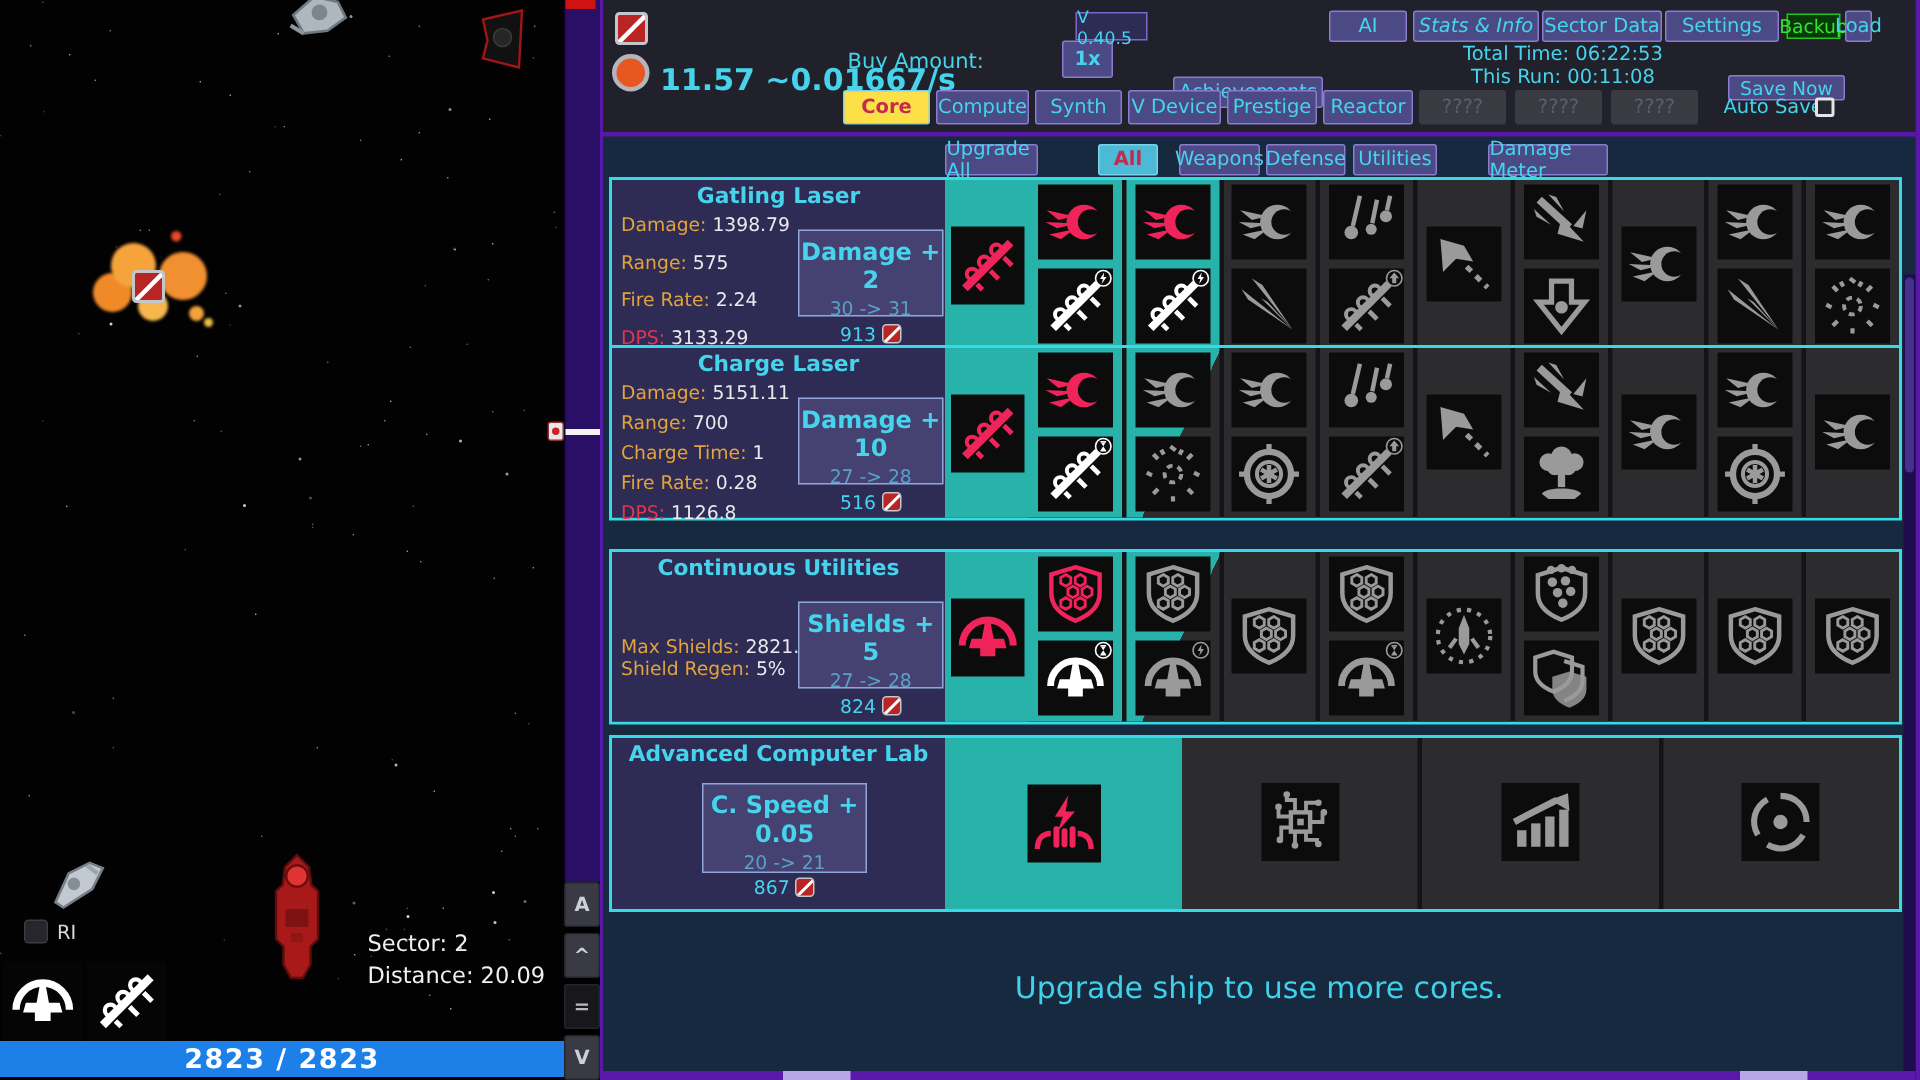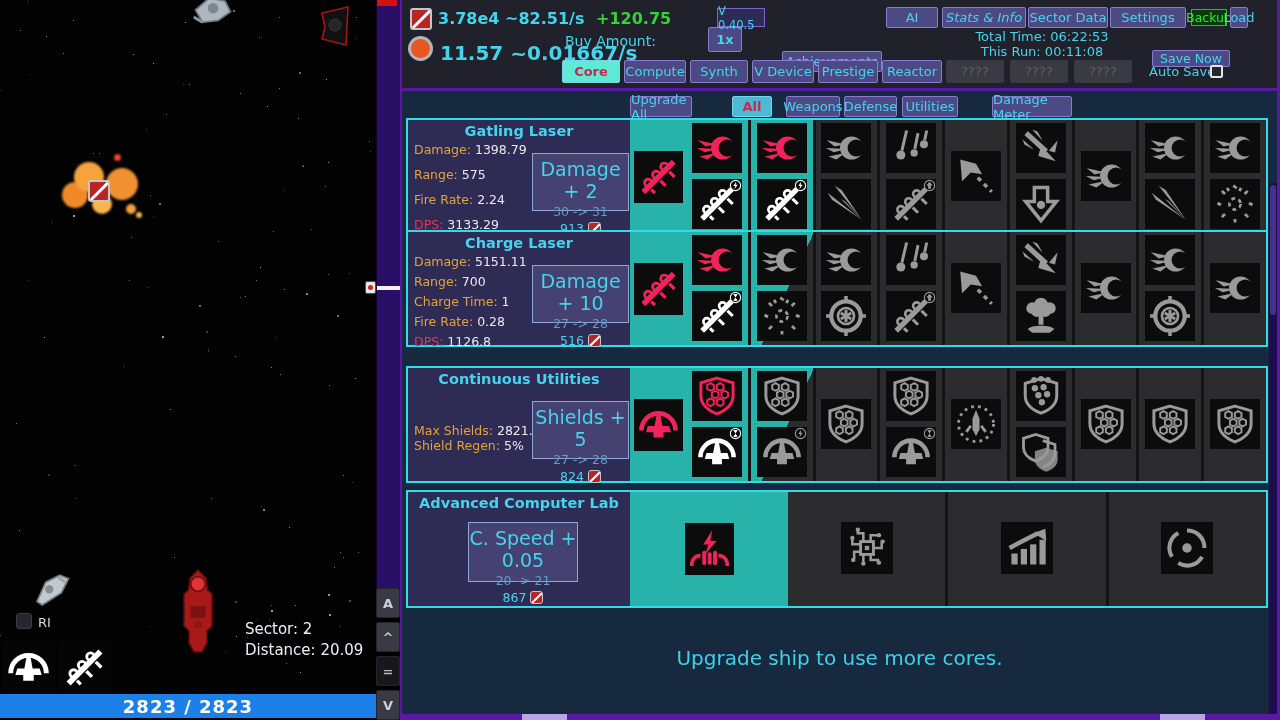--- a/index.html
+++ b/index.html
@@ -50,38 +50,38 @@
   #version{position:absolute;left:315px;top:8px;width:48px;height:19px;background:#2c2c55;border:1px solid #7a66cc;
            color:var(--accent);font-size:11.5px;display:flex;align-items:center;justify-content:center}
   .menu-btn{position:absolute;top:7px;height:21px}
   #btn-backup{position:absolute;top:9px;height:17px;background:#073a07;border:1px solid #25c225;color:#32e432;font-size:12.5px;
               display:flex;align-items:center;justify-content:center}
   #times{position:absolute;left:540px;top:29px;width:200px;text-align:center;font-size:13px;line-height:15px}
   #save-btn{position:absolute;left:750px;top:50px;width:78px;height:17px;font-size:12.5px}
   #autosave{position:absolute;left:747px;top:64px;font-size:13px}
   #autosave-box{position:absolute;left:808px;top:65px;width:13px;height:13px;background:#26262e;border:2px solid #e4e4e8;border-radius:2px}
   .tab{position:absolute;top:60px;height:23px;font-size:13px}
-  .tab.active{background:#5eead4;border-color:#7ad4e8;color:#c42a50;font-weight:bold}
+  .tab.active{background:#fde047;border-color:#7ad4e8;color:#c42a50;font-weight:bold}
   .tab.locked{background:#3a3a42;border-color:#3a3a42;color:#5e5e68}
   
   #main{position:absolute;left:0;top:88px;width:100%;height:626px;background:#17293f;border-top:3px solid var(--purple)}
   .fbtn{position:absolute;top:5px;height:21px}
   .fbtn.active{background:#4cb9d6;border-color:#7ad4e8;color:#c42a50;font-weight:bold}
   .panel{position:absolute;left:4px;width:862px;height:117px;border:2px solid var(--cyanb);background:#262628;display:flex}
   .stats{position:relative;width:222px;background:#2e2b55;flex:none;padding:3px 6px}
   .ptitle{text-align:center;color:var(--accent);font-weight:bold;font-size:14.5px;margin-bottom:3px}
   .srow{font-size:12.5px;color:#e9e9ee}
   .slabel{color:var(--orange)}
   .slabel.dps{color:var(--dps)}
   .panel-gatling .srow{margin-bottom:10px}
   .panel-charge .srow{margin-bottom:5px}
   .panel-generator .srow:nth-of-type(2){margin-top:36px}
   .upg{position:absolute;left:124px;top:33px;width:97px;height:58px;background:#454272;border:1px solid #8fa6d8;
        text-align:center;padding-top:4px;cursor:pointer}
-  .upg-title{color:var(--accent);font-weight:normal;font-size:19px}
+  .upg-title{color:var(--accent);font-weight:bold;font-size:16px}
   .upg-change{color:#5c9fc8;font-size:12.5px;margin-top:2px}
   .upg-cost{color:var(--accent);font-size:12.5px;margin-top:2px;display:flex;align-items:center;justify-content:center;gap:4px}
   .upg-cost .cur-icon{width:13px;height:13px;border-width:1px}
   .panel-lab .upg{left:60px;top:30px;width:110px;height:60px}
   .main-cell{width:56px;flex:none;background:var(--teal);display:flex;align-items:center;justify-content:center}
   .main-cell.wide{width:158px}
   .big-box{width:49px;height:52px;background:var(--iconbg);color:var(--pink)}
   .big-box svg{width:100%;height:100%;padding:3px}
   .grid{flex:1;display:flex;gap:3px;background:#141418;padding:0}
   .col{flex:1;position:relative;background:#2c2c2e}
@@ -457,25 +457,20 @@
     <div id="div-red"></div>
     <div id="div-slider"></div>
     <div id="div-handle"></div>
   </div>
   <div id="side-buttons"></div>
 
   <div id="ui">
 
     <div id="topbar">
       <div id="cur1-icon" class="cur-icon"></div>
-      <div id="cur1-row">
-        <span class="cyan">3.78e4</span>
-        <span class="cyan">~82.51/s</span>
-        <span class="gain">+120.75</span>
-      </div>
       <div id="cur2-icon"></div>
       <div id="cur2-row">
         <span class="cyan">11.57</span>
         <span class="cyan">~0.01667/s</span>
       </div>
 
       <div id="buy-label" class="cyan">Buy Amount:</div>
       <div id="buy-btn" class="pbtn">1x</div>
       <div id="version">V 0.40.5</div>
 

